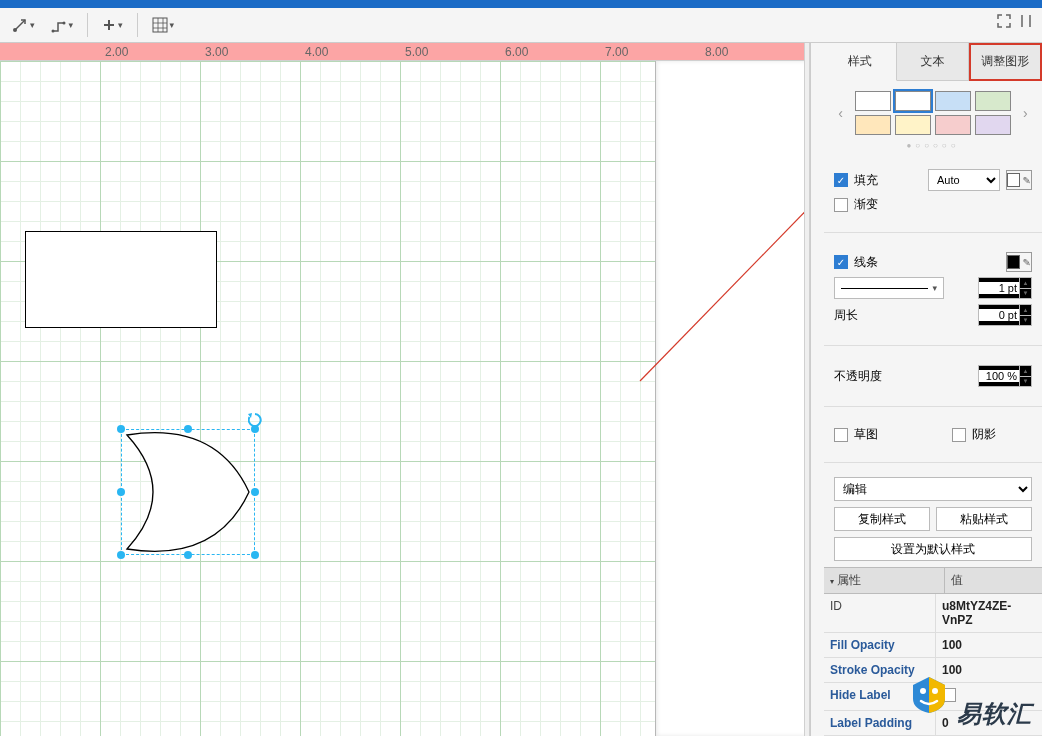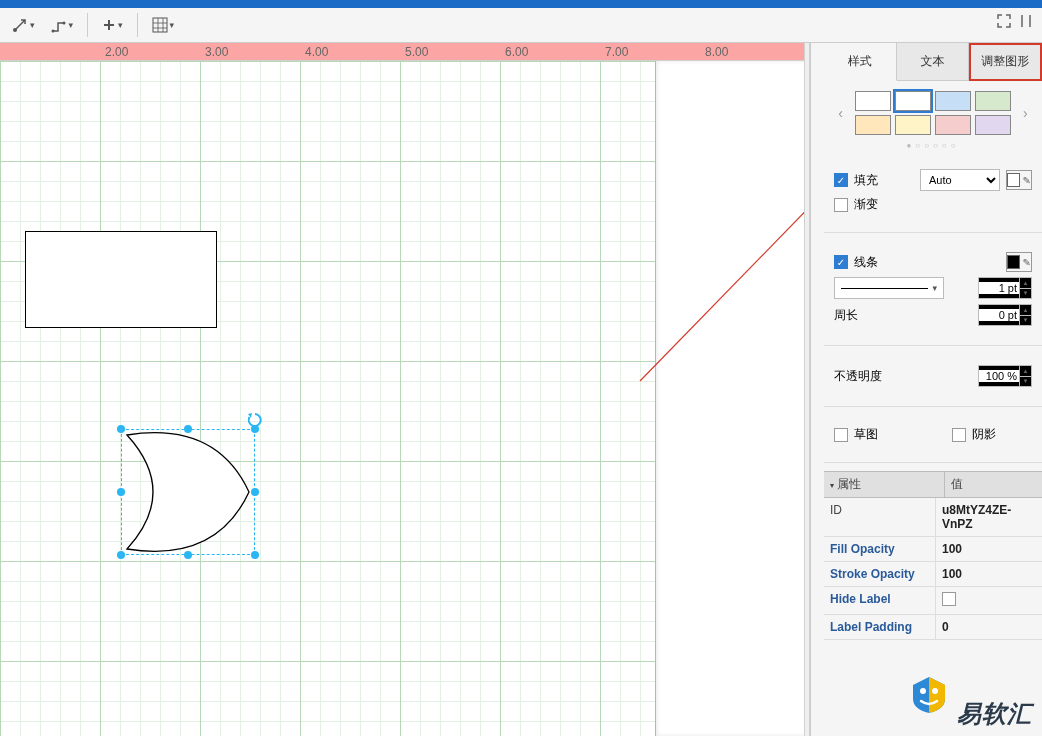--- a/index.html
+++ b/index.html
@@ -188,21 +188,21 @@
         </div>
         <span class="chev">›</span>
       </div>
       <div class="dots">●○○○○○</div>
 
       <div class="sect">
         <div class="row">
           <span class="chk on">✓</span>
           <span>填充</span>
           <span class="spacer"></span>
-          <select class="sel-box" style="width:80px"><option>Auto</option></select>
+          <select class="sel-box" style="width:72px"><option>Auto</option></select>
           <span class="clr-pick">
               <span class="sw-inner" style="background:#fff"></span>
               <span class="pencil">✎</span>
             </span>
         </div>
         <div class="row">
           <span class="chk"></span>
           <span>渐变</span>
         </div>
       </div>
@@ -270,20 +270,30 @@
           <span>草图</span>
           <span class="spacer"></span>
           <span class="chk"></span>
           <span>阴影</span>
           <span style="width:30px"></span>
         </div>
       </div>
 
       <div class="hr"></div>
 
+      <div class="sect">
+        <select class="fullbtn"><option>编辑</option></select>
+        <div style="height:6px"></div>
+        <div class="halfrow">
+          <button class="fullbtn">复制样式</button>
+          <button class="fullbtn">粘贴样式</button>
+        </div>
+        <div style="height:6px"></div>
+        <button class="fullbtn">设置为默认样式</button>
+      </div>
 
       <div class="props">
         <div class="props-hdr">
           <div class="c1"><span class="tri">▾</span><span>属性</span></div>
           <div class="c2">值</div>
         </div>
         <div class="prow plain">
             <div class="c1">ID</div>
             <div class="c2">u8MtYZ4ZE-VnPZ</div>
           </div>

